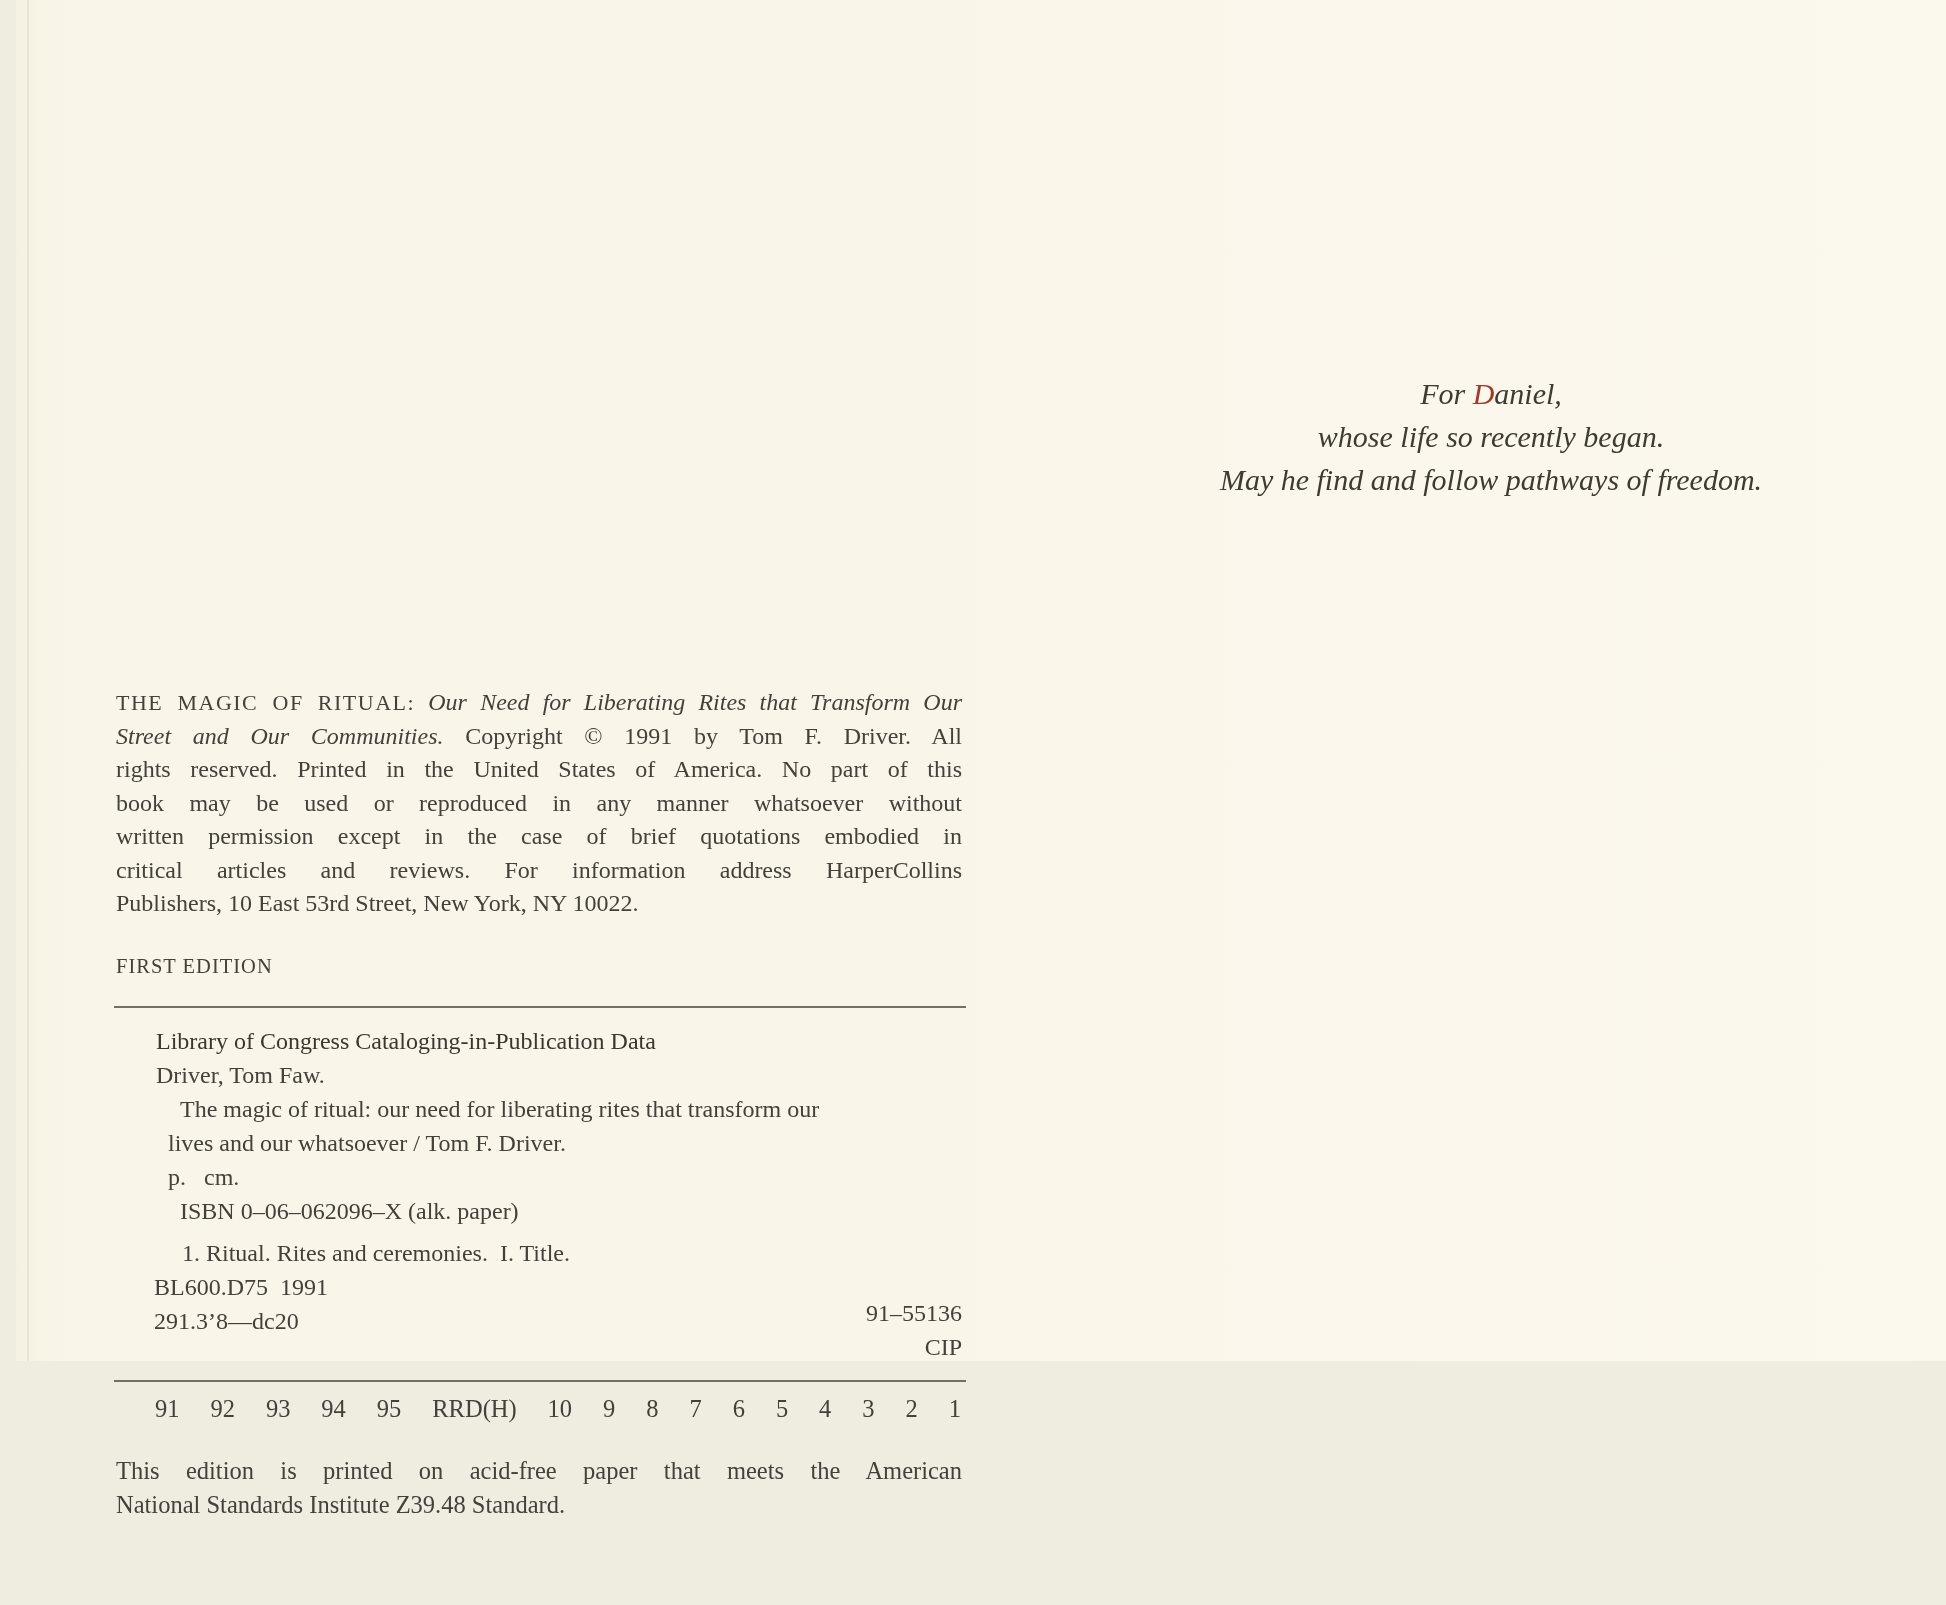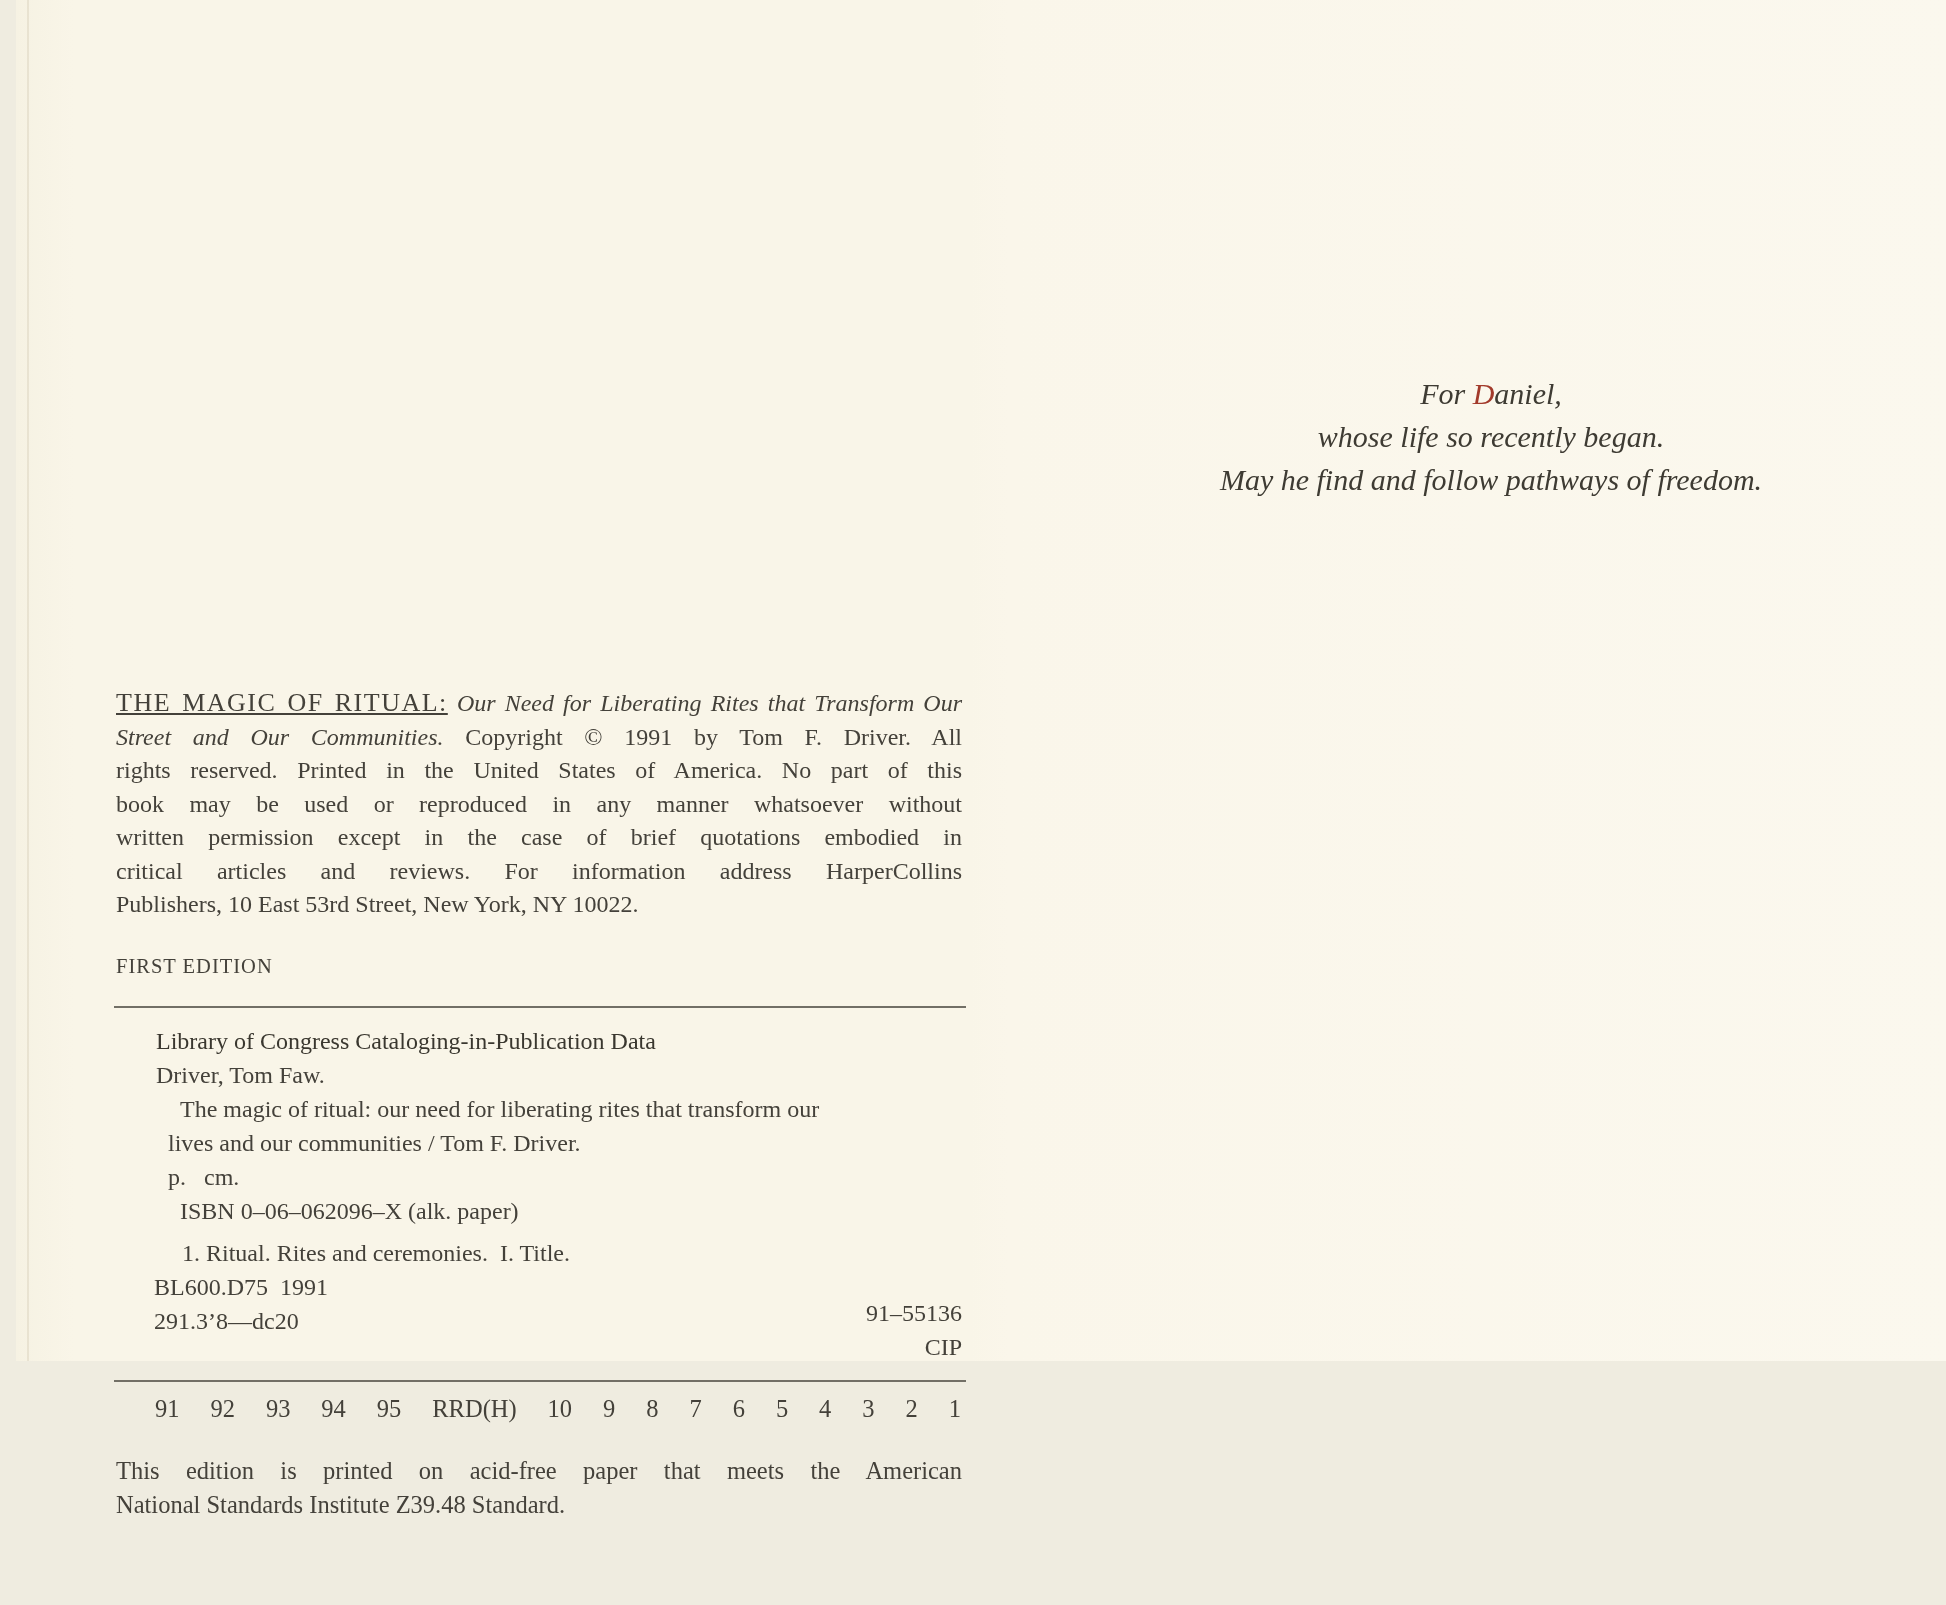--- a/index.html
+++ b/index.html
@@ -37,21 +37,21 @@
   
   .col{position:absolute;left:100px;width:846px;}
 
   .copyright{
     top:686px;
     font-size:24px;line-height:33.5px;
     color:#44413a;
   }
   .copyright .jline{text-align:justify;text-align-last:justify;}
   .copyright .lastline{text-align:left;}
-  .sc{font-size:26px;letter-spacing:1.5px;text-decoration:underline;}
+  .sc{font-size:22px;letter-spacing:1.5px;}
   .it{font-style:italic;}
 
   .first-edition{
     top:955px;
     font-size:20.5px;letter-spacing:1px;
     color:#44413a;
   }
 
   .rule{
     position:absolute;left:98px;width:852px;height:0;
@@ -117,21 +117,21 @@
   </div>
 
   <div class="col first-edition" style="position:absolute;">FIRST EDITION</div>
 
   <hr class="rule rule-top">
 
   <div class="col loc" style="position:absolute;">
     <div class="line loc-header">Library of Congress Cataloging-in-Publication Data</div>
     <div class="line ind-40">Driver, Tom Faw.</div>
     <div class="line ind-64">The magic of ritual: our need for liberating rites that transform our</div>
-    <div class="line ind-52">lives and our communities / Tom F. Driver.</div>
+    <div class="line ind-52">lives and our whatsoever / Tom F. Driver.</div>
     <div class="line ind-52">p.   cm.</div>
     <div class="line ind-64">ISBN 0–06–062096–X (alk. paper)</div>
     <div class="line ind-66">1. Ritual. Rites and ceremonies.  I. Title.</div>
     <div class="line ind-38">BL600.D75  1991</div>
     <div class="line ind-38">291.3’8—dc20</div>
     <div class="loc-right lccn">91–55136</div>
     <div class="loc-right cip">CIP</div>
   </div>
 
   <hr class="rule rule-bottom">

